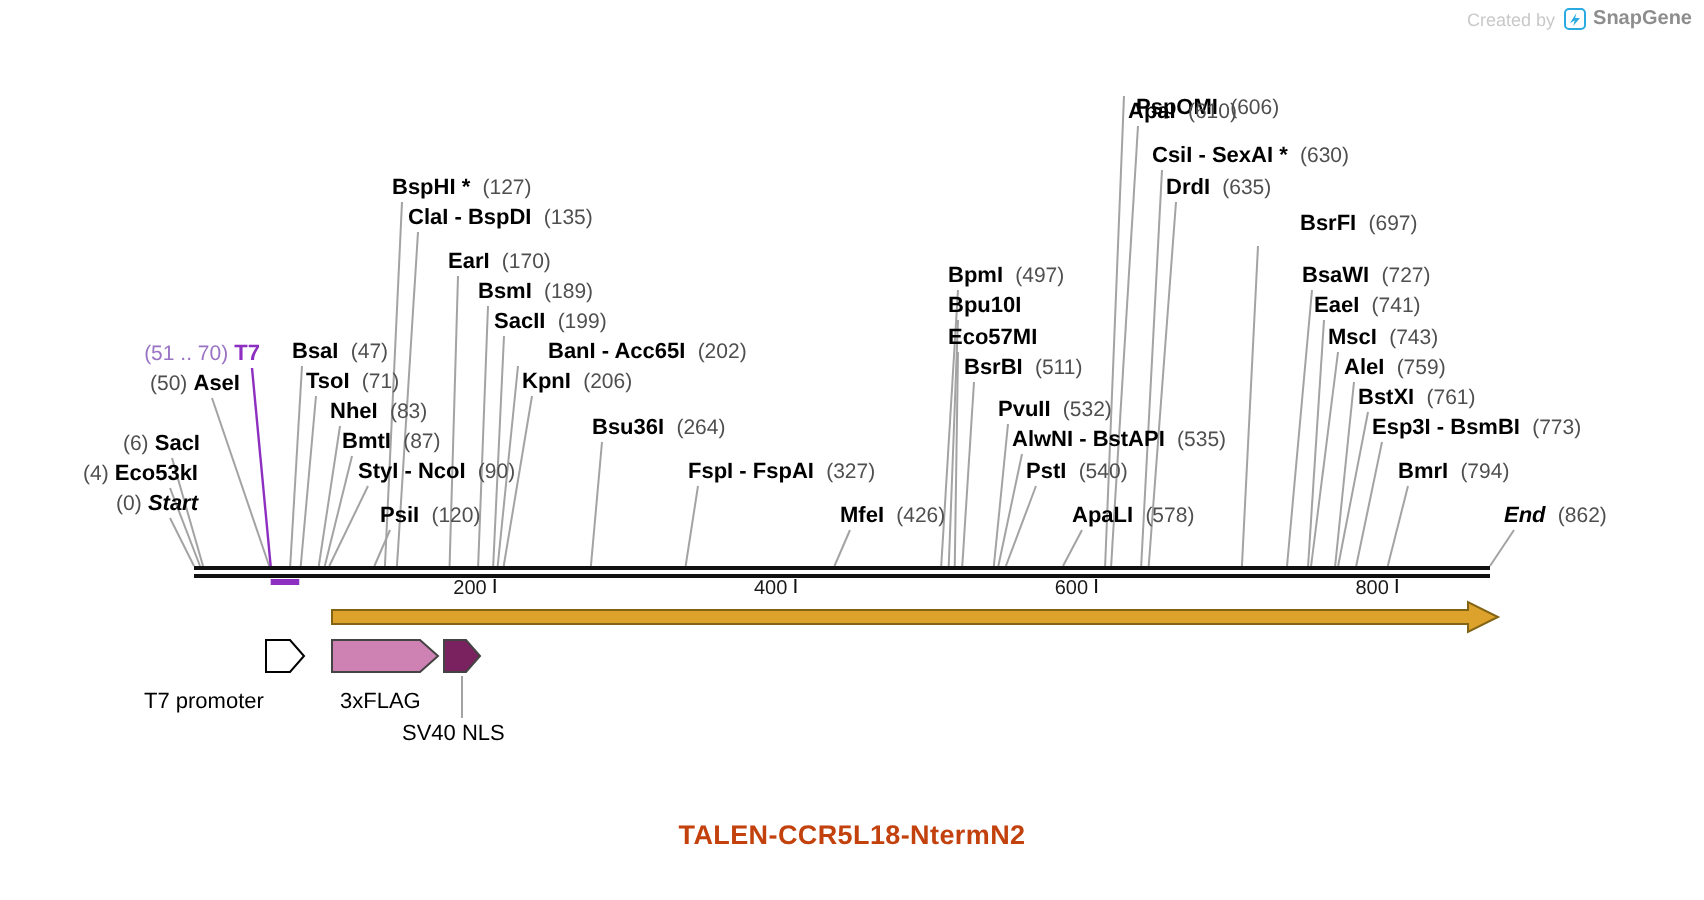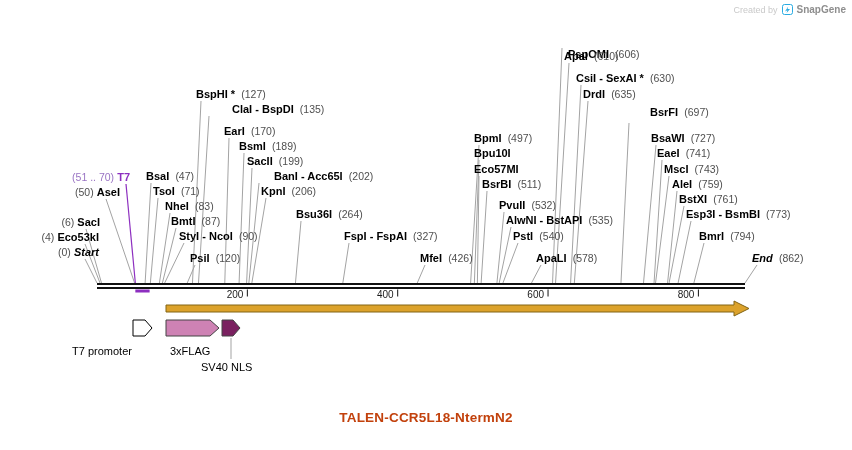--- a/index.html
+++ b/index.html
@@ -113,21 +113,21 @@
       <div class="enz" style="left: 699px; top: 230px;"><span class="name">BmrI</span>&nbsp;&nbsp;<span class="num">(794)</span></div>
       <div class="enz" style="left: 474px; top: 132px;"><span class="name">BpmI</span>&nbsp;&nbsp;<span class="num">(497)</span></div>
       <div class="enz" style="left: 474px; top: 147px;"><span class="name">Bpu10I</span></div>
       <div class="enz" style="left: 474px; top: 163px;"><span class="name">Eco57MI</span></div>
       <div class="enz" style="left: 482px; top: 178px;"><span class="name">BsrBI</span>&nbsp;&nbsp;<span class="num">(511)</span></div>
       <div class="enz" style="left: 499px; top: 199px;"><span class="name">PvuII</span>&nbsp;&nbsp;<span class="num">(532)</span></div>
       <div class="enz" style="left: 506px; top: 214px;"><span class="name">AlwNI - BstAPI</span>&nbsp;&nbsp;<span class="num">(535)</span></div>
       <div class="enz" style="left: 513px; top: 230px;"><span class="name">PstI</span>&nbsp;&nbsp;<span class="num">(540)</span></div>
       <div class="enz" style="left: 536px; top: 252px;"><span class="name">ApaLI</span>&nbsp;&nbsp;<span class="num">(578)</span></div>
       <div class="enz" style="left: 196px; top: 88px;"><span class="name">BspHI *</span>&nbsp;&nbsp;<span class="num">(127)</span></div>
-      <div class="enz" style="left: 204px; top: 103px; margin-left: 28px;"><span class="name">ClaI - BspDI</span>&nbsp;&nbsp;<span class="num">(135)</span></div>
+      <div class="enz" style="left: 204px; top: 103px;"><span class="name">ClaI - BspDI</span>&nbsp;&nbsp;<span class="num">(135)</span></div>
       <div class="enz" style="left: 224px; top: 125px;"><span class="name">EarI</span>&nbsp;&nbsp;<span class="num">(170)</span></div>
       <div class="enz" style="left: 239px; top: 140px; text-align: center;"><span class="name">BsmI</span>&nbsp;&nbsp;<span class="num">(189)</span></div>
       <div class="enz" style="left: 247px; top: 155px;"><span class="name">SacII</span>&nbsp;&nbsp;<span class="num">(199)</span></div>
       <div class="enz" style="left: 254px; top: 170px; margin-left: 20px;"><span class="name">BanI - Acc65I</span>&nbsp;&nbsp;<span class="num">(202)</span></div>
       <div class="enz" style="left: 261px; top: 185px;"><span class="name">KpnI</span>&nbsp;&nbsp;<span class="num">(206)</span></div>
       <div class="enz" style="left: 146px; top: 170px;"><span class="name">BsaI</span>&nbsp;&nbsp;<span class="num">(47)</span></div>
       <div class="enz" style="left: 153px; top: 185px;"><span class="name">TsoI</span>&nbsp;&nbsp;<span class="num">(71)</span></div>
       <div class="enz" style="left: 165px; top: 200px;"><span class="name">NheI</span>&nbsp;&nbsp;<span class="num">(83)</span></div>
       <div class="enz" style="left: 171px; top: 215px;"><span class="name">BmtI</span>&nbsp;&nbsp;<span class="num">(87)</span></div>
       <div class="enz" style="left: 179px; top: 230px;"><span class="name">StyI - NcoI</span>&nbsp;&nbsp;<span class="num">(90)</span></div>

